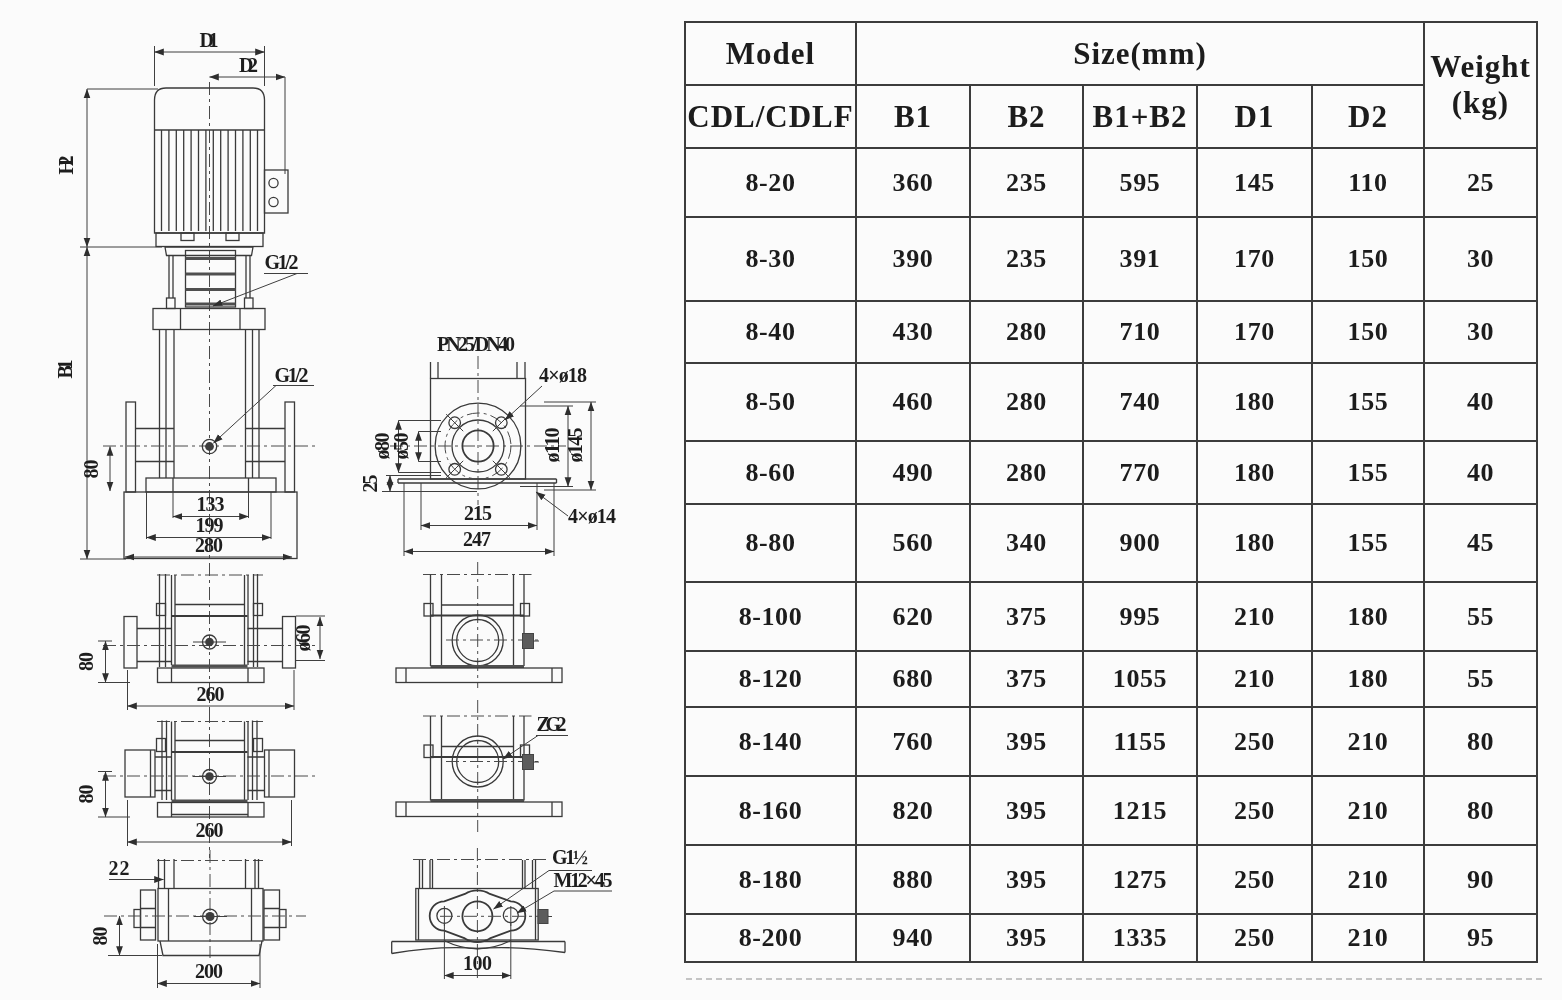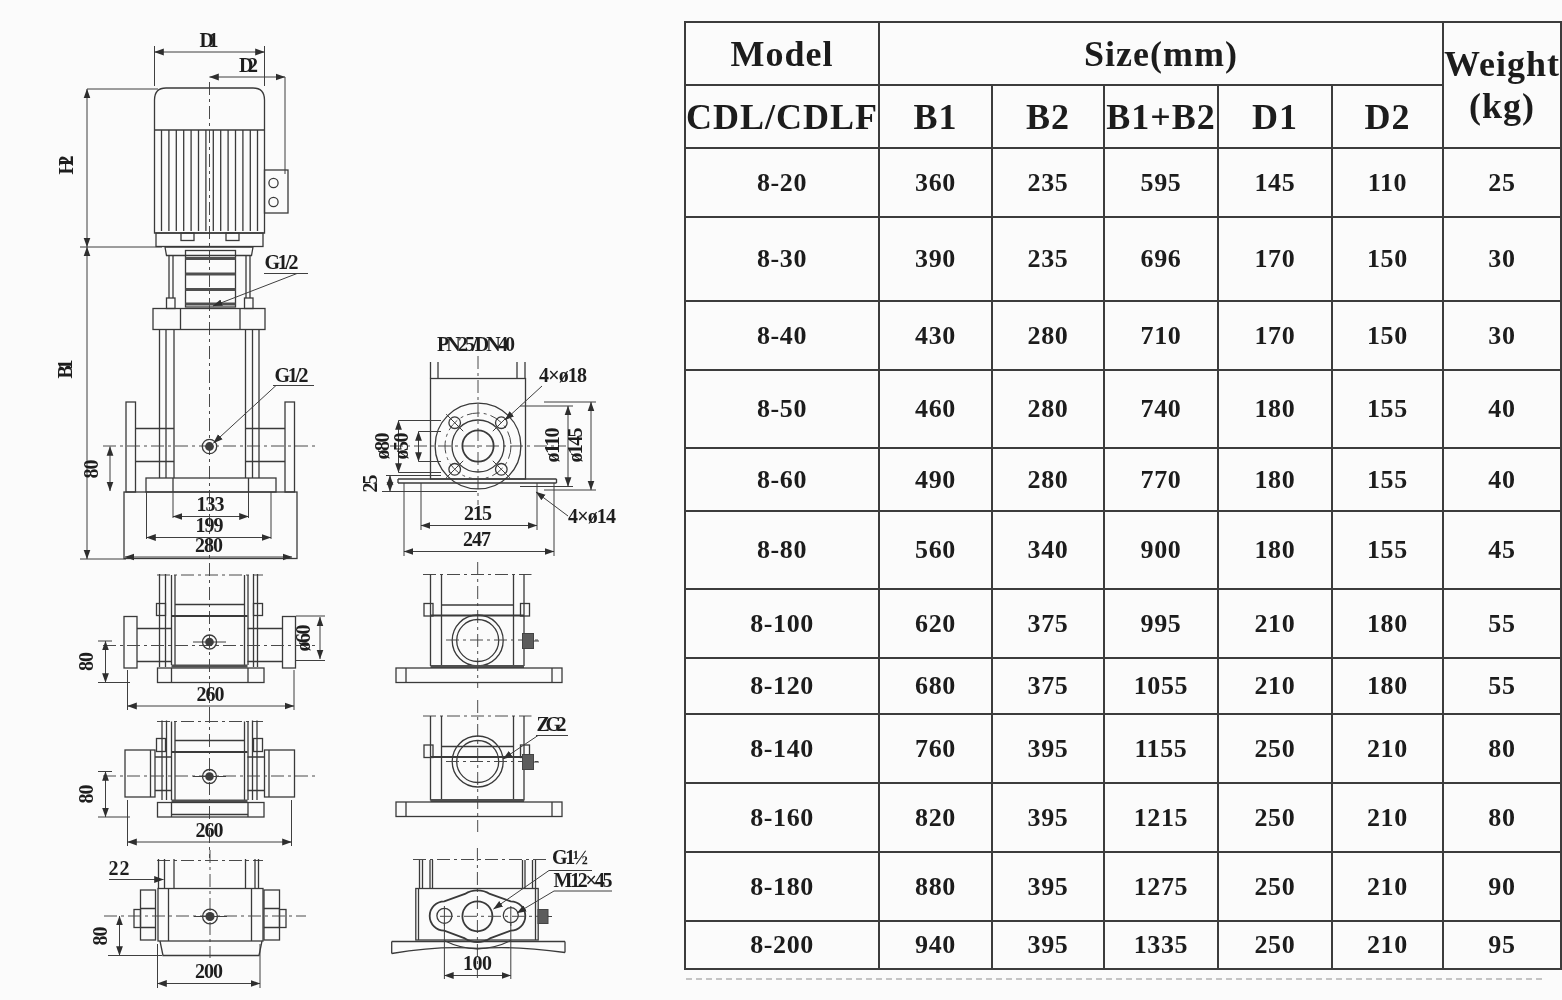--- a/index.html
+++ b/index.html
@@ -1,21 +1,21 @@
 <!DOCTYPE html>
 <html><head>
 <meta charset="utf-8">
 <style>
   html,body{margin:0;padding:0;}
   body{width:1562px;height:1000px;background:#fbfbfb;position:relative;overflow:hidden;
        font-family:"Liberation Serif",serif;}
   #tbl{position:absolute;left:684px;top:21px;filter:blur(0.4px);border-collapse:collapse;table-layout:fixed;}
   #tbl td{border:2px solid #3c3c3c;text-align:center;vertical-align:middle;
           font-weight:bold;color:#1c1c1c;padding:0;}
-  .hd{font-size:36px;letter-spacing:1px;border-radius:22px;}
+  .hd{font-size:31px;letter-spacing:1px;border-radius:22px;}
   .dt{font-size:26px;letter-spacing:0.6px;}
   #drawing{position:absolute;left:0;top:0;filter:blur(0.5px);}
   .ln{stroke:#3a3a3a;stroke-width:1.3;fill:none}
   .lw{stroke:#3a3a3a;stroke-width:1.8;fill:none}
   .th{stroke:#4f4f4f;stroke-width:3;fill:none}
   .dim{stroke:#3f3f3f;stroke-width:1;fill:none}
   .cl{stroke:#4a4a4a;stroke-width:1;fill:none;stroke-dasharray:13 4 3 4}
   .txt{fill:#1e1e1e;font-weight:bold;font-family:"Liberation Serif",serif;font-size:20px;stroke:none;text-anchor:middle}
 </style>
 </head>
@@ -51,26 +51,26 @@
         <td>235</td>
         <td>595</td>
         <td>145</td>
         <td>110</td>
         <td>25</td>
       </tr>
   <tr style="height:84px" class="dt">
         <td>8-30</td>
         <td>390</td>
         <td>235</td>
-        <td>696</td>
+        <td>391</td>
         <td>170</td>
         <td>150</td>
         <td>30</td>
       </tr>
-  <tr style="height:69px" class="dt">
+  <tr style="height:62px" class="dt">
         <td>8-40</td>
         <td>430</td>
         <td>280</td>
         <td>710</td>
         <td>170</td>
         <td>150</td>
         <td>30</td>
       </tr>
   <tr style="height:78px" class="dt">
         <td>8-50</td>

